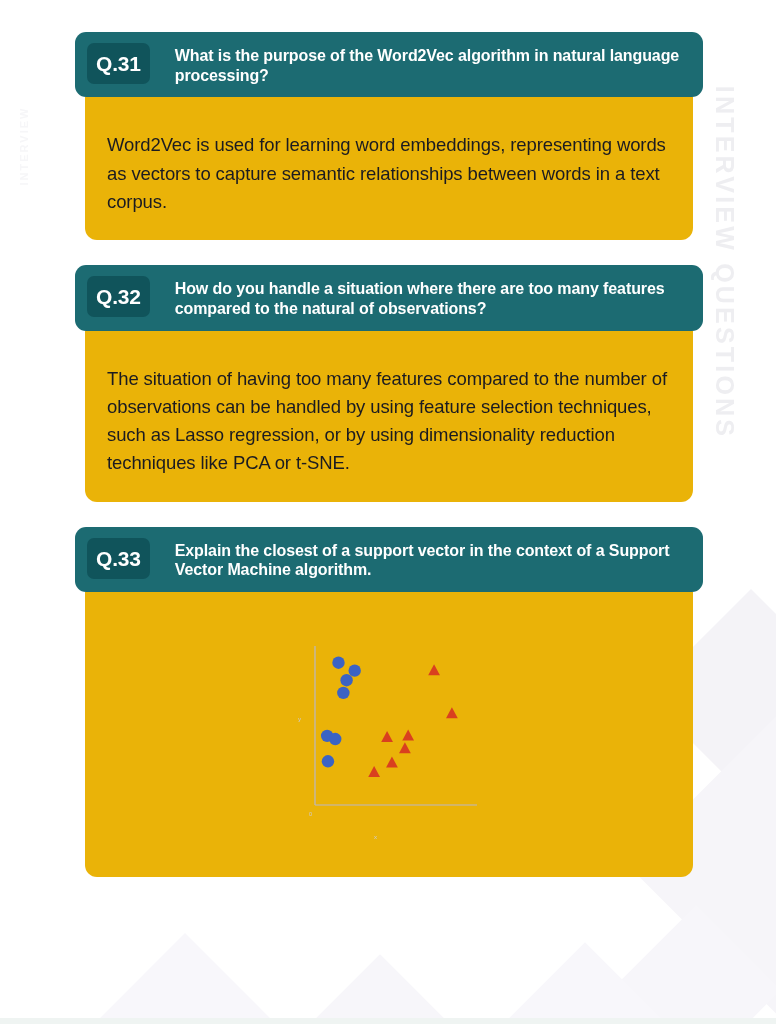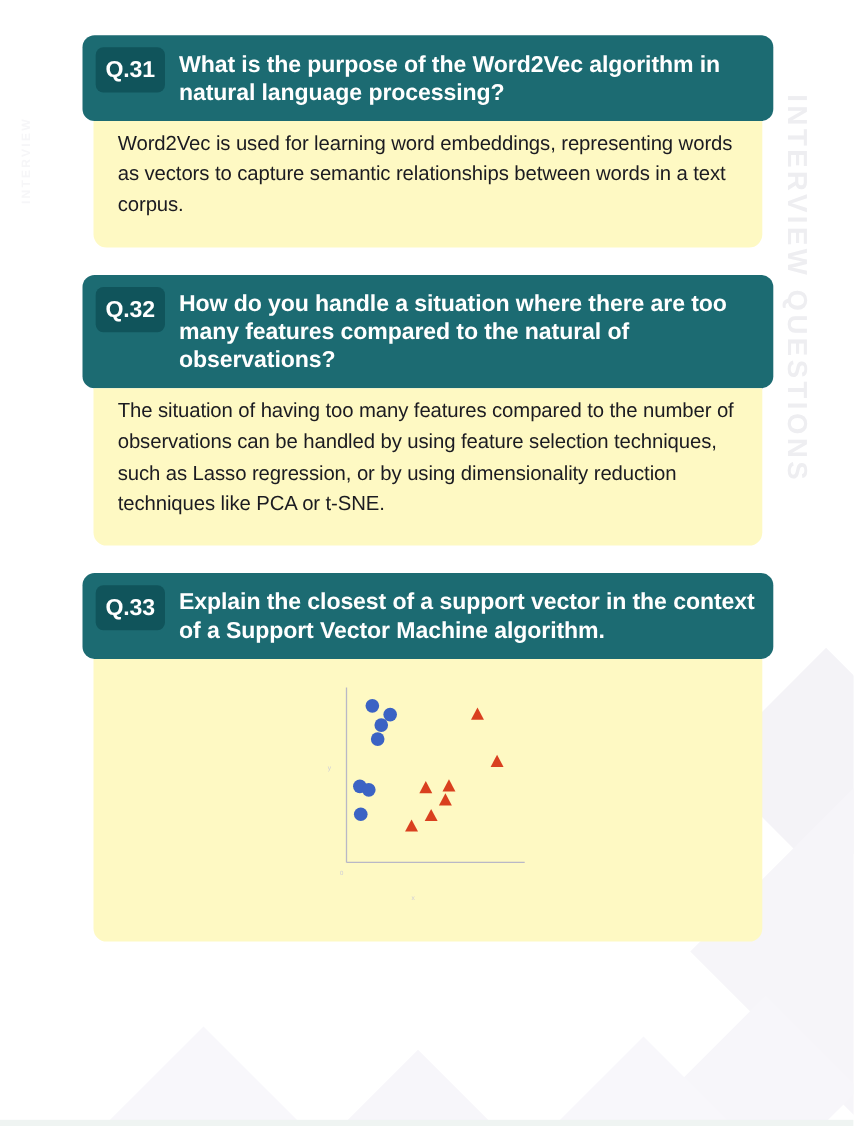--- a/index.html
+++ b/index.html
@@ -112,48 +112,48 @@
   }
   .qa-card {
     margin-bottom: 25px;
   }
   .qa-header {
     background: #1c6b72;
     border-radius: 11px;
     padding: 11px 16px 12px 12px;
     display: flex;
     align-items: flex-start;
-    gap: 13px;
+    gap: 25px;
     box-sizing: border-box;
   }
   .q-badge {
     background: #10545b;
     color: #ffffff;
     border-radius: 7px;
     font-size: 21px;
     font-weight: 700;
     line-height: 1;
     padding: 10px 9px 10px 9px;
     flex: 0 0 auto;
     letter-spacing: -0.2px;
   }
   .q-text {
     color: #ffffff;
-    font-size: 21px;
+    font-size: 16px;
     font-weight: 700;
     line-height: 1.23;
     padding-top: 3px;
     letter-spacing: -0.1px;
   }
   .qa-answer {
-    background: #fef9c3;
+    background: #eab308;
     border-bottom-left-radius: 12px;
     border-bottom-right-radius: 12px;
     margin: 0 10px 0 10px;
-    padding: 6px 22px 24px 22px;
+    padding: 34px 22px 24px 22px;
     box-sizing: border-box;
   }
   .a-text {
     color: #1b1b21;
     font-size: 18.5px;
     line-height: 1.53;
     letter-spacing: -0.1px;
   }
 
   

